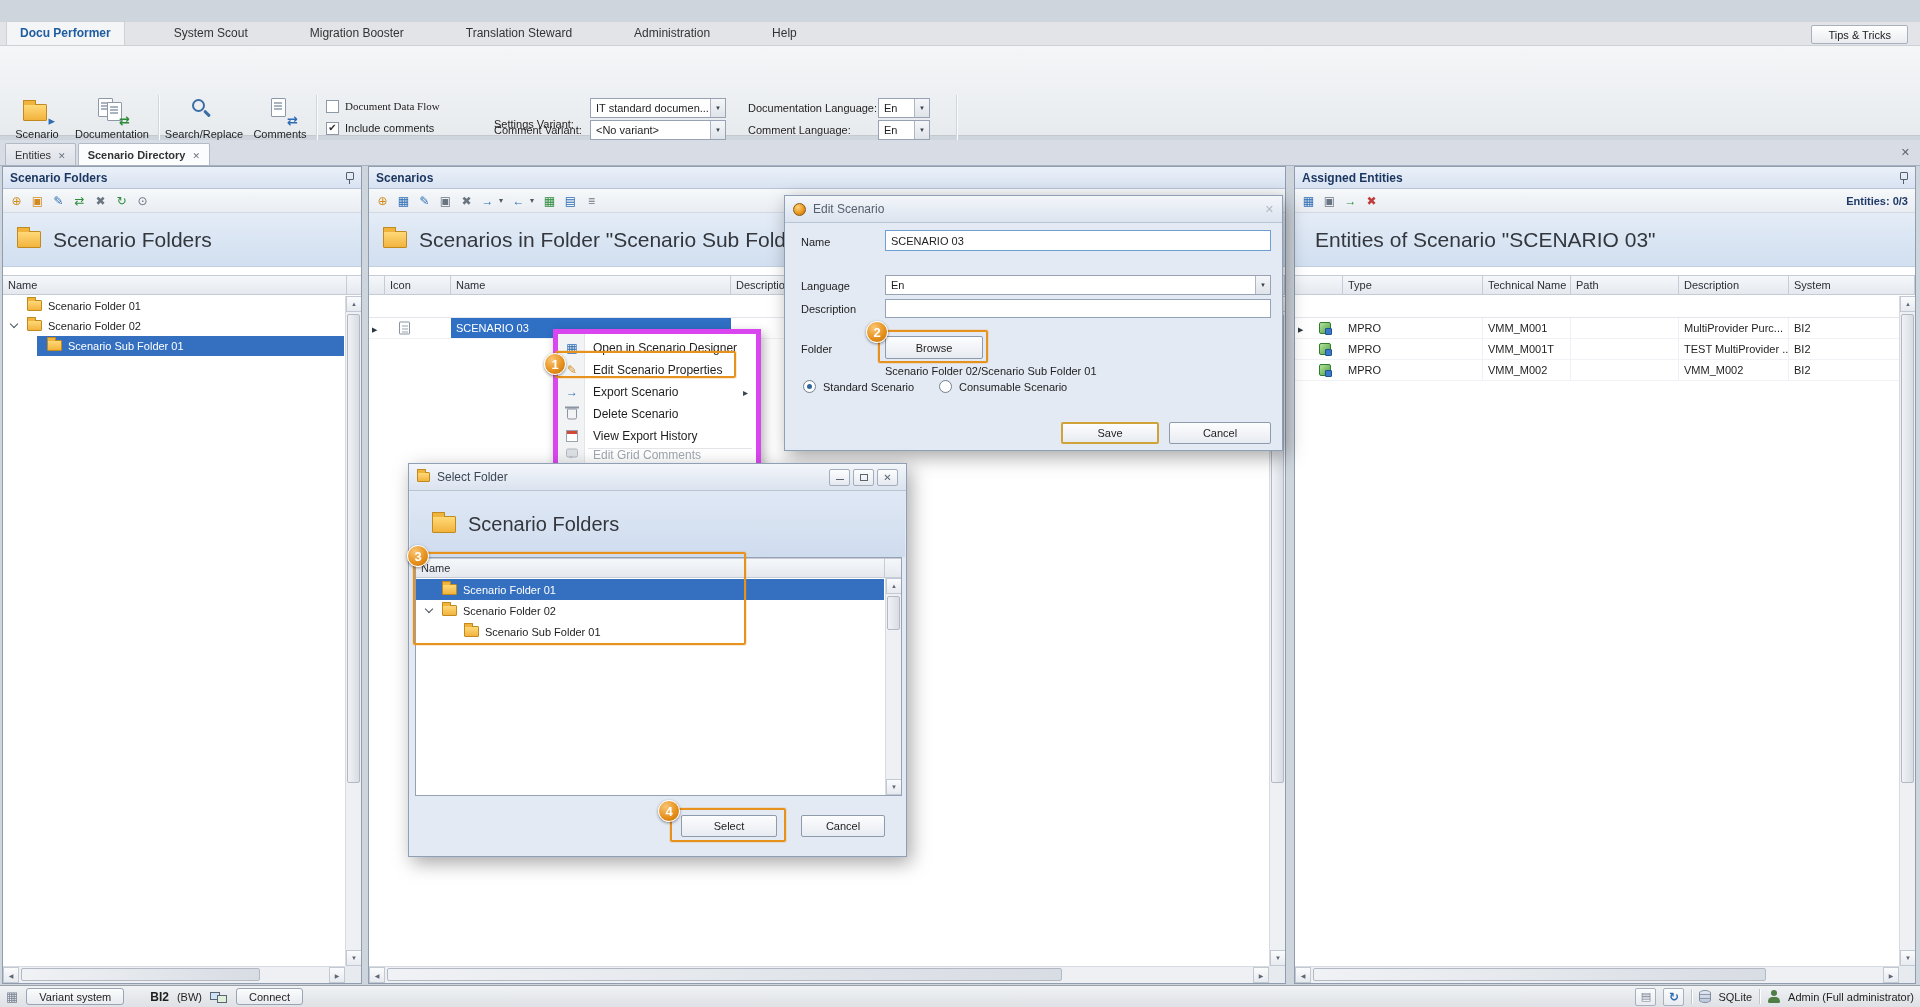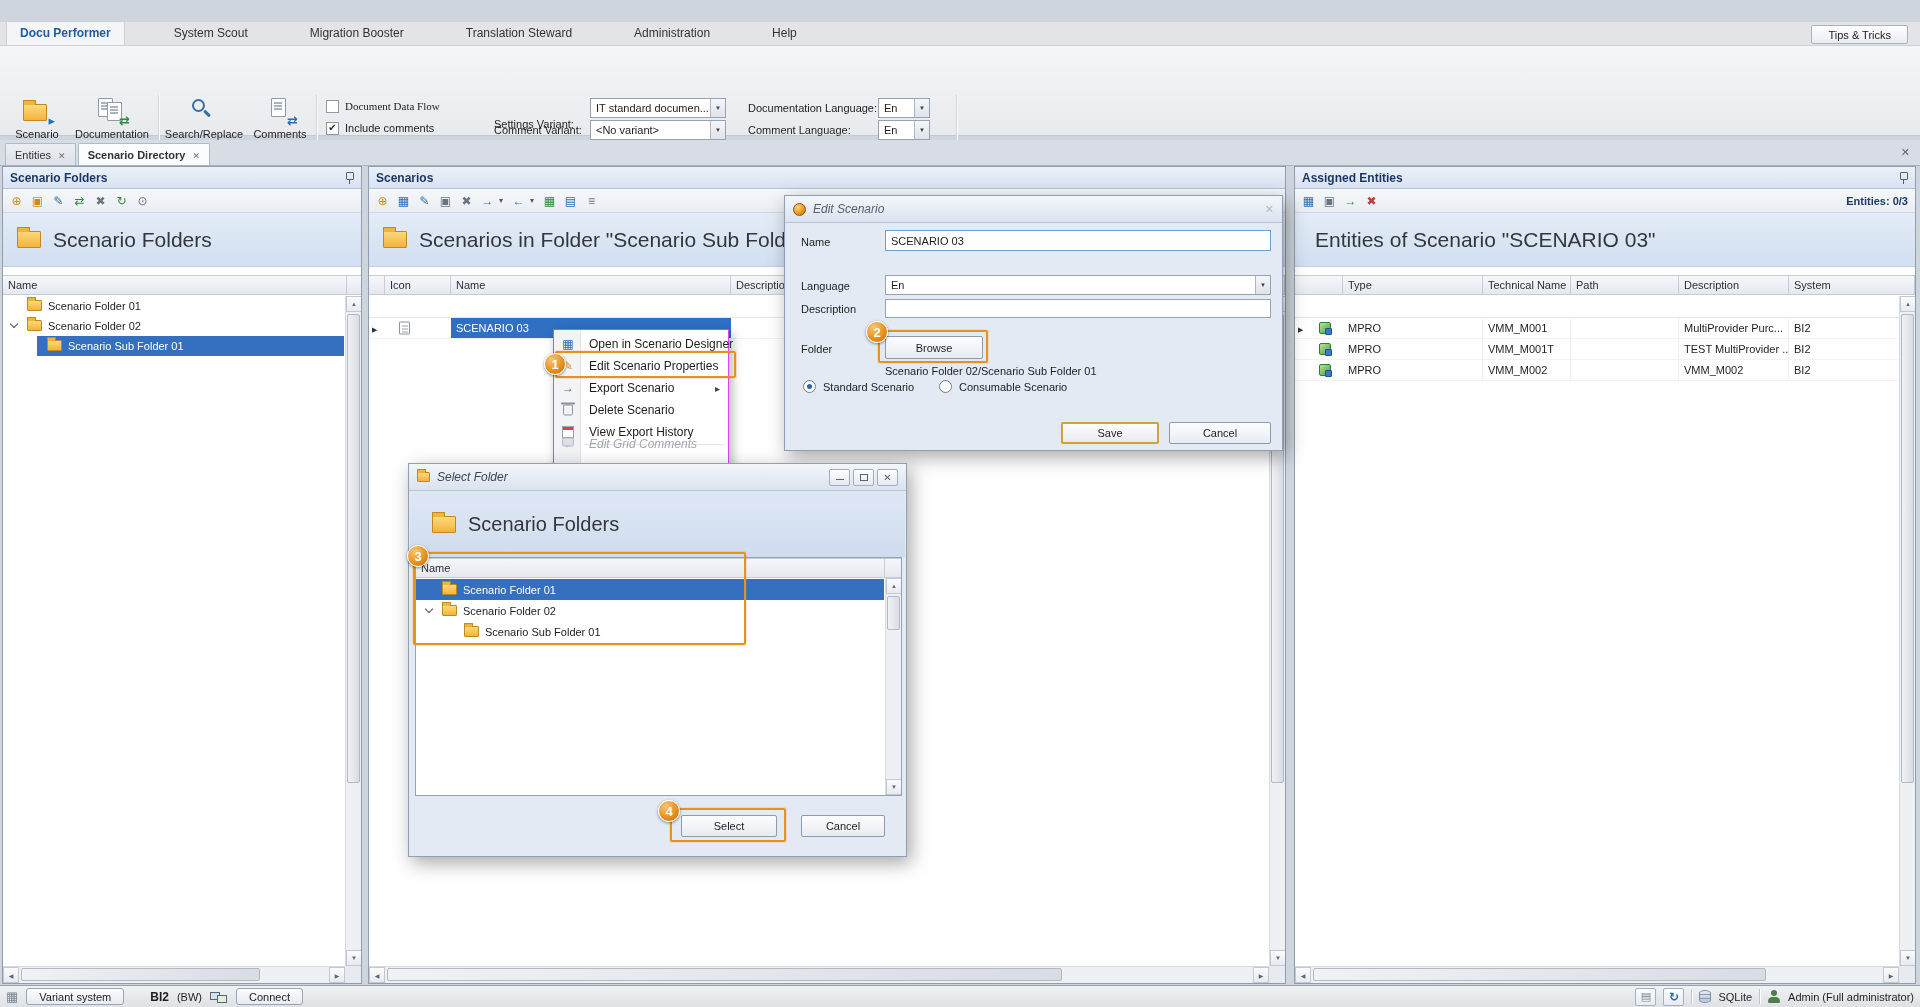--- a/index.html
+++ b/index.html
@@ -102,42 +102,42 @@
 
 .vscroll{position:absolute;right:0;width:16px;background:#eef0f4;border-left:1px solid #d6dae1;}
 .hscroll{position:absolute;left:0;bottom:0;height:17px;background:#eef0f4;border-top:1px solid #d6dae1;}
 .sa{position:absolute;width:16px;height:16px;background:linear-gradient(#fafbfc,#e7eaef);border:1px solid #c3c9d2;display:flex;align-items:center;justify-content:center;}
 .sa::after{font-size:6px;color:#5c6675;}
 .sa.up::after{content:"▲";}.sa.down::after{content:"▼";}.sa.left::after{content:"◀";}.sa.right::after{content:"▶";}
 .sthumb{position:absolute;background:linear-gradient(90deg,#f0f2f5,#d8dce3);border:1px solid #b2b9c3;border-radius:2px;}
 .corner{position:absolute;right:0;bottom:0;width:16px;height:17px;background:#e7eaef;}
 
 
-.cmenu{position:absolute;left:553px;top:329px;width:176px;height:142px;background:#fff;border:1px solid #d946ef;box-shadow:3px 4px 10px rgba(0,0,0,.3);z-index:50;}
+.cmenu{position:absolute;left:553px;top:329px;width:208px;height:142px;background:#fff;border:5px solid #d946ef;box-shadow:3px 4px 10px rgba(0,0,0,.3);z-index:50;}
 .cmenu::before{content:"";position:absolute;left:0;top:0;bottom:0;width:26px;background:#f2f3f5;border-right:1px solid #e3e5e9;}
 .cmitem{position:absolute;left:1px;right:1px;height:22px;display:flex;align-items:center;font-size:12px;color:#1e1e1e;}
 .cmitem.disabled{color:#a0a7b0;}
 .cmlabel{margin-left:34px;white-space:nowrap;}
 .cmsep{position:absolute;left:30px;right:4px;height:1px;background:#e3e5e9;}
 .subarrow{position:absolute;right:7px;}
 .subarrow::after{content:"▸";font-size:10px;color:#3a424d;}
 .mi{position:absolute;left:5px;top:50%;transform:translateY(-50%);width:16px;height:16px;display:flex;align-items:center;justify-content:center;font-size:12px;}
 .mi-designer::after{content:"▦";color:#2e6db4;}
 .mi-edit::after{content:"✎";color:#d28a1c;}
 .mi-export::after{content:"→";color:#2e6db4;font-weight:bold;}
 .mi-trash{width:10px;height:11px;border:1px solid #8a93a1;border-radius:1px 1px 2px 2px;left:8px;}
 .mi-trash::before{content:"";position:absolute;left:-3px;top:-3px;width:14px;height:2px;background:#8a93a1;}
 .mi-history{width:12px;height:12px;background:#fff;border:1px solid #9aa3b0;left:7px;}
 .mi-history::before{content:"";position:absolute;left:0;right:0;top:0;height:3px;background:#d04a3a;}
 .mi-comment{width:12px;height:9px;background:#dde1e6;border:1px solid #b2b8c1;border-radius:2px;left:7px;top:40%;}
 .mi-comment::after{content:"";position:absolute;left:2px;bottom:-4px;width:0;height:0;border:2px solid transparent;border-top-color:#b2b8c1;}
 
 
 .dialog{position:absolute;background:#e3eaf4;border:1px solid #8fa0b6;box-shadow:4px 6px 18px rgba(0,0,0,.35);}
-.dlg-title{height:27px;background:linear-gradient(#f3f6fa,#dbe3ef);border-bottom:1px solid #b9c4d4;display:flex;align-items:center;padding:0 8px;gap:7px;font-size:12px;color:#55606e;font-style:italic;}
+.dlg-title{height:27px;background:linear-gradient(#f3f6fa,#dbe3ef);border-bottom:1px solid #b9c4d4;display:flex;align-items:center;padding:0 8px;gap:7px;font-size:12px;color:#55606e;}
 .dlg-x{margin-left:auto;}
 .dlg-x::after{content:"✕";color:#b3bac4;font-size:11px;}
 .dwb{width:21px;height:17px;background:linear-gradient(#fcfdfe,#e6eaf0);border:1px solid #a3adbb;border-radius:2px;display:flex;align-items:center;justify-content:center;}
 .dwb .g-min{margin-top:5px;width:8px;background:#5a6472;height:1.5px;}
 .dwb .g-max{width:8px;height:7px;border-color:#5a6472;border-width:1.2px;}
 .dwb.close::after{content:"✕";font-size:10px;color:#5a6472;}
 .flabel{position:absolute;font-size:11px;color:#222;}
 .field{position:absolute;height:20px;background:#fff;border:1px solid #93a3b8;font-size:11px;padding:0 5px;font-family:"Liberation Sans","DejaVu Sans",sans-serif;color:#1e1e1e;}
 .btn{position:absolute;display:flex;align-items:center;justify-content:center;background:linear-gradient(#fdfdfe,#e7ebf1);border:1px solid #8e9bac;border-radius:2px;font-size:11px;color:#1e1e1e;}
 .btn.gold{border:2px solid #d0a338;}
@@ -487,21 +487,21 @@
     </div>
     <div class="cmitem" style="top:69px;">
       <span class="mi mi-trash"></span>
       <span class="cmlabel">Delete Scenario</span>
     </div>
     <div class="cmitem" style="top:91px;">
       <span class="mi mi-history"></span>
       <span class="cmlabel">View Export History</span>
     </div>
     <div class="cmsep" style="top:114px;"></div>
-    <div class="cmitem disabled" style="top:103px;font-style:italic;">
+    <div class="cmitem disabled" style="top:110px;">
       <span class="mi mi-comment"></span>
       <span class="cmlabel">Edit Grid Comments</span>
     </div>
   </div>
 
   <div class="dialog" style="left:408px;top:463px;width:499px;height:394px;z-index:60;">
     <div class="dlg-title" style="color:#3c4654;">
       <span class="folder" style="width:13px;height:10px;"></span>
       <span>Select Folder</span>
       <span style="margin-left:auto;display:flex;gap:3px;">

